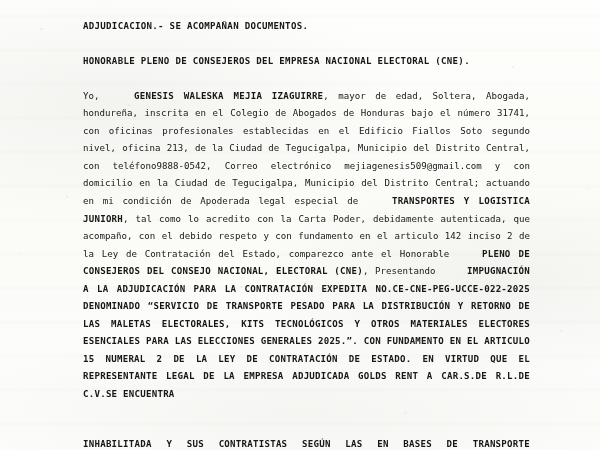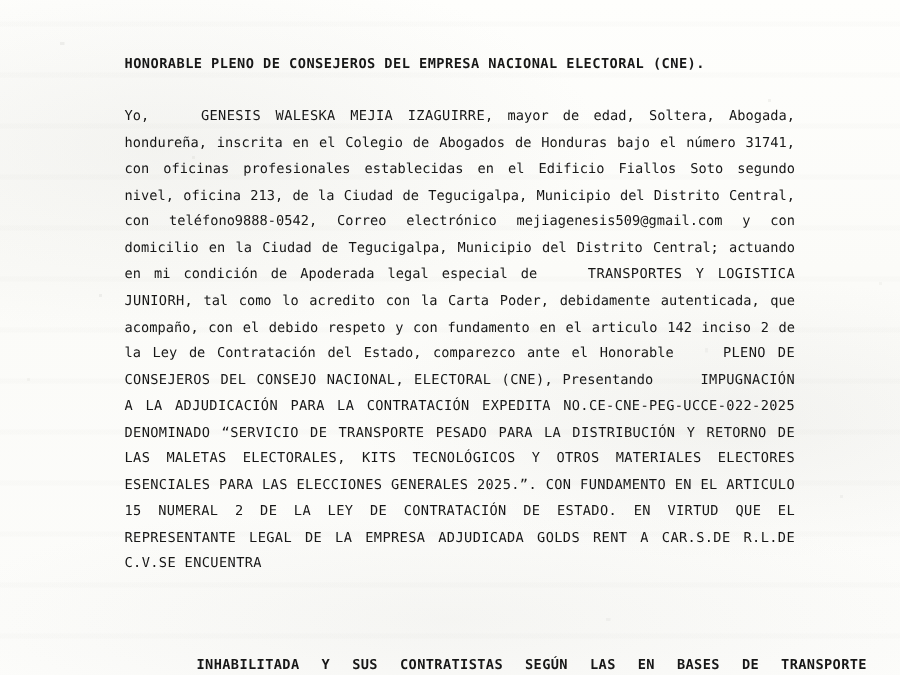--- a/index.html
+++ b/index.html
@@ -63,21 +63,21 @@
     letter-spacing: 0.02px;
   }
 
   .para {
     margin: 0;
     text-align: justify;
     text-justify: inter-word;
     white-space: normal;
   }
 
-  .b { font-weight: normal; letter-spacing: 0.25px; padding-left: 25px; }
+  .b { font-weight: bold; letter-spacing: 0.25px; padding-left: 25px; }
 
   
   .gap-1 { height: 17.55px; }
 
   .hdr {
     font-weight: bold;
     letter-spacing: 0.3px;
     white-space: nowrap;
   }
 
@@ -88,21 +88,20 @@
     top: 437px;
     width: 447px;
     height: 13px;
     overflow: hidden;
     color: #171717;
     font-size: 9.1px;
     line-height: 17.55px;
     font-weight: bold;
     letter-spacing: 0.25px;
     text-align: justify;
-    margin-left: 48px;
   }
   #tail .inner { display: block; margin-top: -1px; }
   #tail .spread {
     display: flex;
     justify-content: space-between;
   }
 </style>
 </head>
 <body>
 
@@ -124,20 +123,21 @@
       <rect x="586" y="188" width="2" height="2" opacity="0.22"></rect>
     </g>
   </svg>
 
   <div id="scanbands"></div>
 
   <div id="content">
 
     <div class="gap-1"></div>
 
+    <p class="para hdr">ADJUDICACION.- SE ACOMPAÑAN DOCUMENTOS.</p>
 
     <div class="gap-1"></div>
 
     <p class="para hdr">HONORABLE PLENO DE CONSEJEROS DEL EMPRESA NACIONAL ELECTORAL (CNE).</p>
 
     <div class="gap-1"></div>
 
     <p class="para"><span>Yo, </span><span class="b">GENESIS WALESKA MEJIA IZAGUIRRE</span><span>, mayor de edad, Soltera, Abogada, hondureña, inscrita en el Colegio de Abogados de Honduras bajo el número 31741, con oficinas profesionales establecidas en el Edificio Fiallos Soto segundo nivel, oficina 213, de la Ciudad de Tegucigalpa, Municipio del Distrito Central, con teléfono9888-0542, Correo electrónico mejiagenesis509@gmail.com y con domicilio en la Ciudad de Tegucigalpa, Municipio del Distrito Central; actuando en mi condición de Apoderada legal especial de </span><span class="b">TRANSPORTES Y LOGISTICA JUNIORH</span><span>, tal como lo acredito con la Carta Poder, debidamente autenticada, que acompaño, con el debido respeto y con fundamento en el articulo 142 inciso 2 de la Ley de Contratación del Estado,  comparezco ante el Honorable </span><span class="b">PLENO DE CONSEJEROS DEL CONSEJO NACIONAL, ELECTORAL (CNE)</span><span>, Presentando </span><span class="b">IMPUGNACIÓN A LA ADJUDICACIÓN PARA LA CONTRATACIÓN EXPEDITA NO.CE-CNE-PEG-UCCE-022-2025 DENOMINADO “SERVICIO DE TRANSPORTE PESADO PARA LA DISTRIBUCIÓN Y RETORNO DE LAS MALETAS ELECTORALES, KITS TECNOLÓGICOS Y OTROS MATERIALES ELECTORES ESENCIALES PARA LAS ELECCIONES GENERALES 2025.”. CON FUNDAMENTO EN EL ARTICULO 15 NUMERAL 2 DE LA LEY DE CONTRATACIÓN DE ESTADO. EN VIRTUD QUE EL REPRESENTANTE LEGAL DE LA EMPRESA ADJUDICADA GOLDS RENT A CAR.S.DE R.L.DE C.V.SE ENCUENTRA</span></p>
 
   </div>

